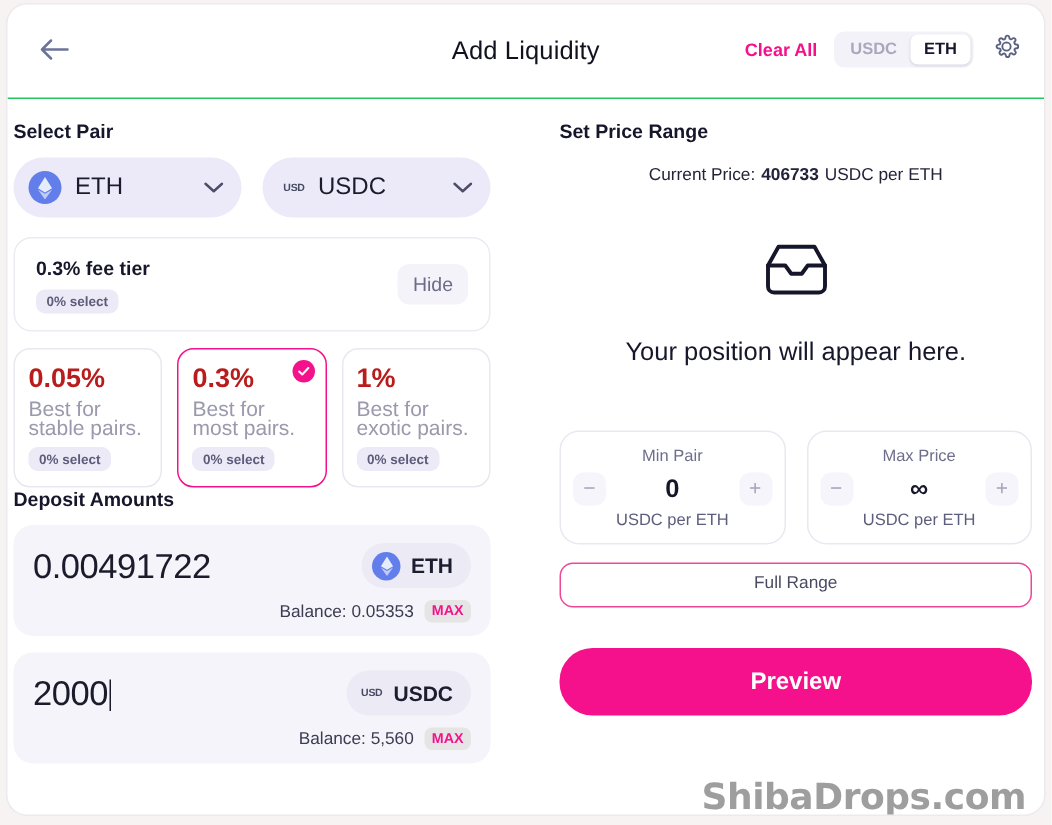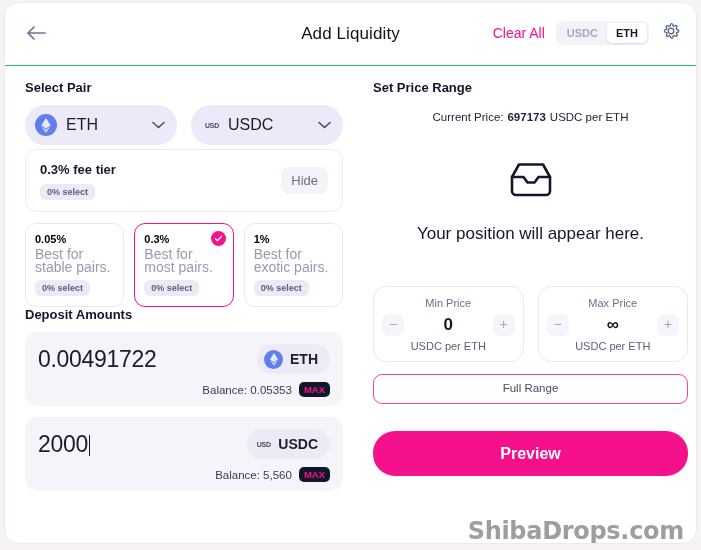--- a/index.html
+++ b/index.html
@@ -57,23 +57,23 @@
   }
   .header-right {
     position: absolute;
     right: 14px;
     top: 18px;
     display: flex;
     align-items: center;
     gap: 11px;
   }
   .clear-all {
-    font-size: 14px;
+    font-size: 12px;
     color: #f5118b;
-    font-weight: normal;
+    font-weight: bold;
     cursor: pointer;
     white-space: nowrap;
   }
   .seg-toggle {
     display: flex;
     align-items: center;
     background: #f3f2f9;
     border-radius: 7px;
     padding: 2px;
     height: 24px;
@@ -102,21 +102,21 @@
     cursor: pointer;
   }
 
   
   .body-wrap {
     position: relative;
     height: 478px;
   }
   .col-left {
     position: absolute;
-    left: 20px;
+    left: 4px;
     top: 14px;
     width: 318px;
   }
   .col-right {
     position: absolute;
     left: 368px;
     top: 14px;
     width: 315px;
   }
 
@@ -168,21 +168,21 @@
     flex: 1;
   }
   .chev {
     color: #50506b;
     font-size: 12px;
     line-height: 1;
   }
 
   
   .fee-summary {
-    margin-top: 4px;
+    margin-top: 13px;
     border: 1px solid #eceaf2;
     border-radius: 12px;
     height: 63px;
     display: flex;
     align-items: center;
     padding: 0 14px;
     box-sizing: border-box;
     position: relative;
   }
   .fee-summary-left { flex: 1; }
@@ -223,23 +223,23 @@
     padding: 9px 9px 10px 9px;
     box-sizing: border-box;
     position: relative;
     min-height: 77px;
     cursor: pointer;
   }
   .tier-card.selected {
     border: 1.6px solid #f5118b;
   }
   .tier-pct {
-    font-size: 11px;
-    font-weight: bold;
-    color: #000000;
+    font-size: 18px;
+    font-weight: bold;
+    color: #b91c1c;
   }
   .tier-desc {
     font-size: 14px;
     color: #9a99ad;
     line-height: 13px;
     margin-top: 3px;
   }
   .tier-card .pct-badge { margin-top: 6px; }
   .check-dot {
     position: absolute;
@@ -305,21 +305,21 @@
     align-items: center;
     justify-content: flex-end;
     gap: 7px;
     margin-top: 8px;
   }
   .balance-text {
     font-size: 11.5px;
     color: #3c3c52;
   }
   .max-badge {
-    background: #0f172a;
+    background: #e5e5e5;
     color: #f5118b;
     font-size: 9.5px;
     font-weight: bold;
     padding: 2px 5px;
     border-radius: 5px;
     cursor: pointer;
   }
 
   
   .current-price {
@@ -552,36 +552,36 @@
           <span class="max-badge">MAX</span>
         </div>
       </div>
     </div>
 
     <div class="col-right">
 
       <div class="section-label">Set Price Range</div>
 
       <div class="current-price">
-        <span>Current Price:</span><span class="cp-val">697173</span><span>USDC per ETH</span>
+        <span>Current Price:</span><span class="cp-val">406733</span><span>USDC per ETH</span>
       </div>
 
       <div class="empty-state">
         <span>
           <svg width="46" height="40" viewBox="0 0 46 40">
             <path d="M4 17 L11 4.5 L35 4.5 L42 17 L42 31 A4 4 0 0 1 38 35 L8 35 A4 4 0 0 1 4 31 Z" fill="none" stroke="#16162b" stroke-width="2.6" stroke-linejoin="round"></path>
             <path d="M4 17 L15.5 17 L19.5 22.5 L26.5 22.5 L30.5 17 L42 17" fill="none" stroke="#16162b" stroke-width="2.6" stroke-linejoin="round" stroke-linecap="round"></path>
           </svg>
         </span>
         <div class="empty-text">Your position will appear here.</div>
       </div>
 
       <div class="range-row">
         <div class="range-box">
-          <div class="range-title">Min Price</div>
+          <div class="range-title">Min Pair</div>
           <div class="range-mid">
             <div class="step-btn">−</div>
             <div class="range-val">0</div>
             <div class="step-btn">+</div>
           </div>
           <div class="range-unit">USDC per ETH</div>
         </div>
 
         <div class="range-box">
           <div class="range-title">Max Price</div>

